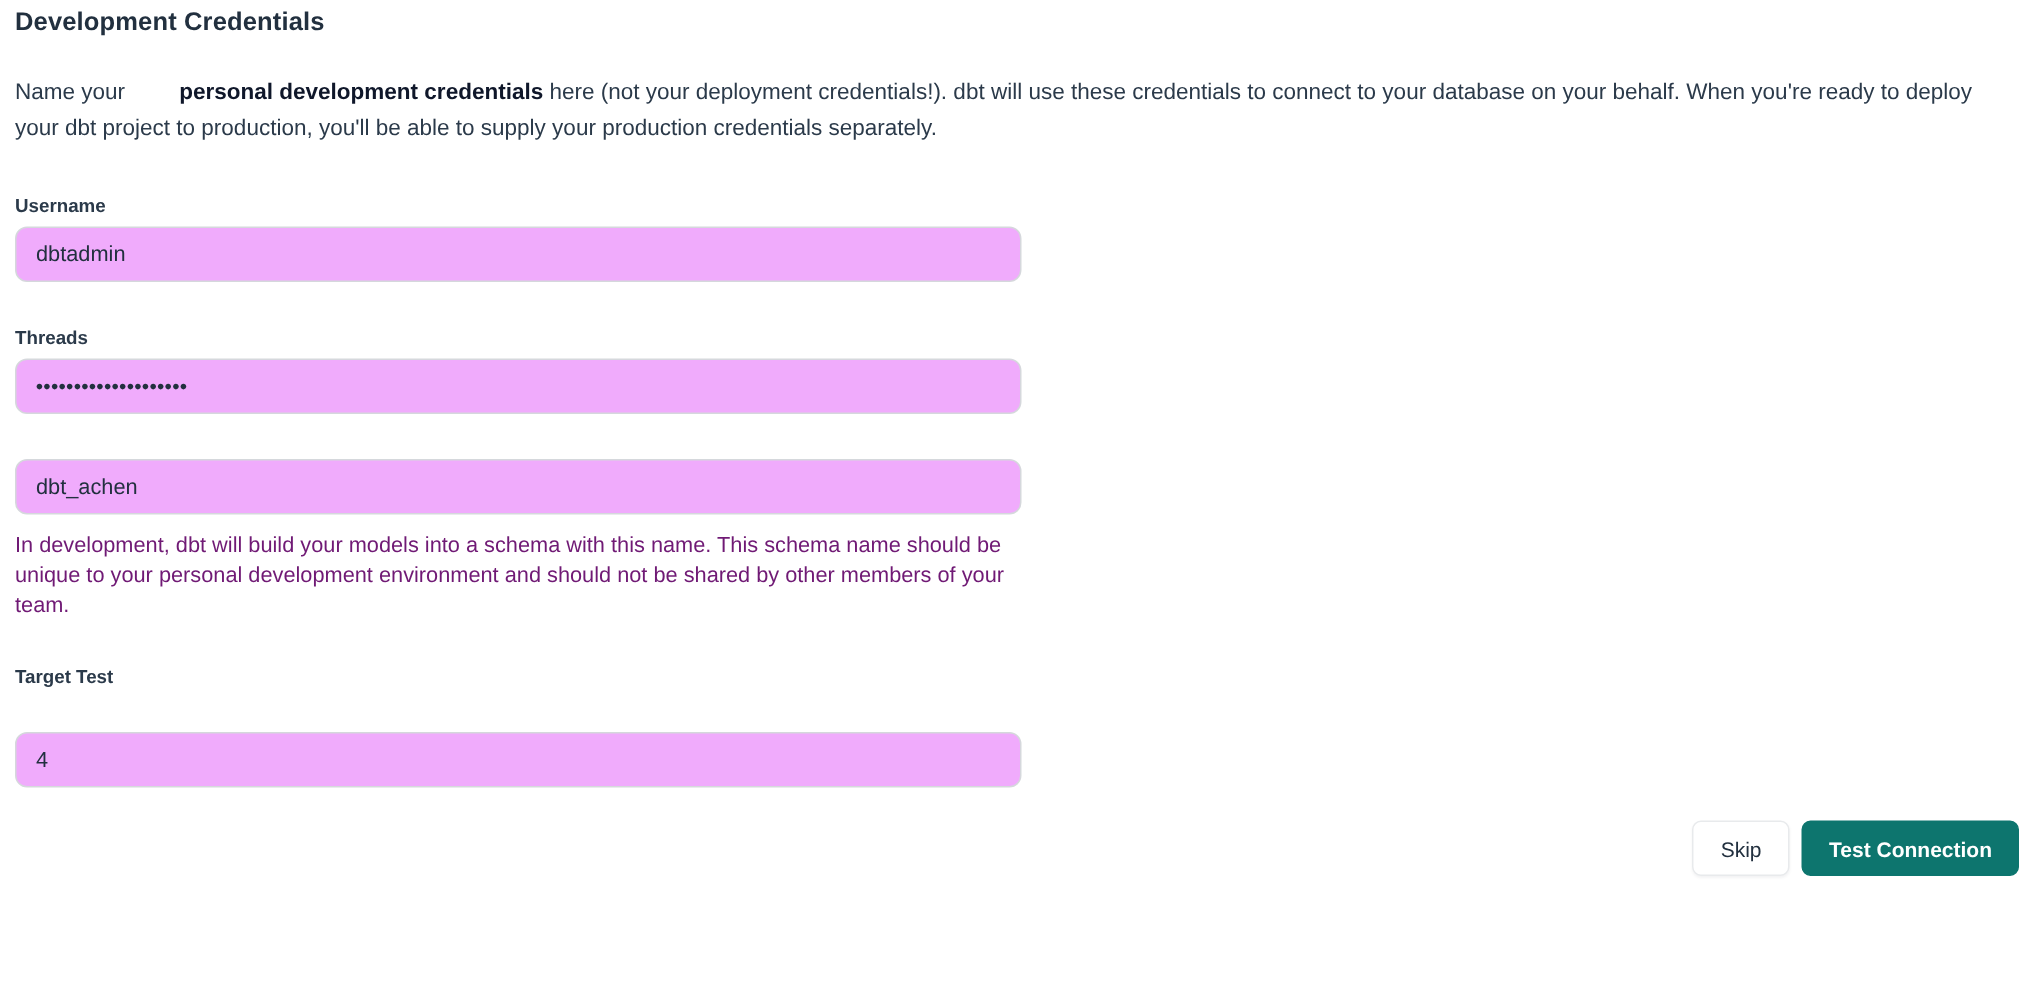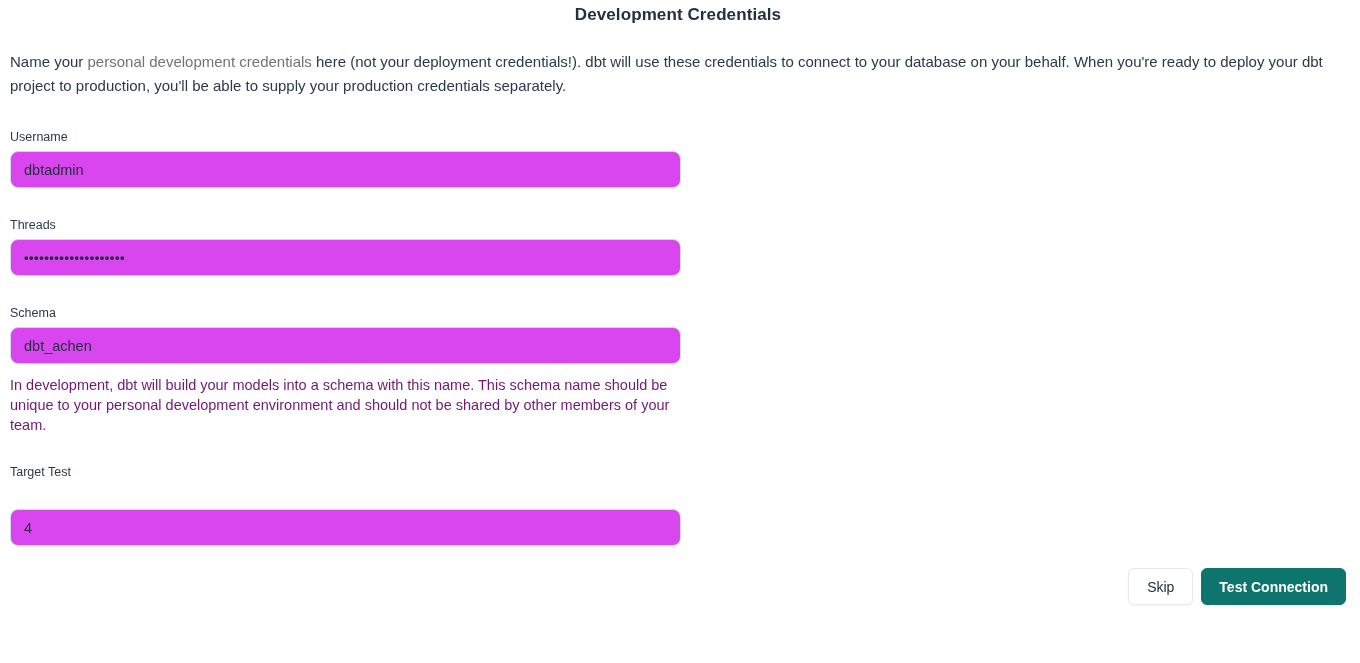--- a/index.html
+++ b/index.html
@@ -16,49 +16,48 @@
   .container {
     padding: 5px 14px 0 10px;
     width: 1360px;
   }
   .page-title {
     font-size: 17px;
     font-weight: 700;
     margin: 0;
     color: #22303f;
     letter-spacing: 0.1px;
-    text-align: center;
   }
   .intro {
     margin-top: 25px;
     font-size: 15px;
     line-height: 24px;
     color: #2b3a4a;
     max-width: 1336px;
   }
-  .intro b { font-weight: 400; color: #737373; }
+  .intro b { font-weight: 700; color: #0f172a; margin-left: 32px; }
   .form-group { margin-top: 30px; width: 671px; }
   .form-group.first { margin-top: 32px; }
   .field-label {
     display: block;
     font-size: 12.5px;
-    font-weight: 400;
+    font-weight: 700;
     color: #2b3a4a;
     margin-bottom: 7px;
   }
   .text-input {
     width: 671px;
     height: 37px;
     border: 1px solid #d5d8dc;
     border-radius: 8px;
     padding: 0 13px;
     font-size: 14.5px;
     font-family: "Liberation Sans", "DejaVu Sans", sans-serif;
     color: #22303f;
-    background: #d946ef;
+    background: #f0abfc;
     outline: none;
   }
   .text-input.password {
     font-size: 13px;
     letter-spacing: 0.5px;
     font-weight: 700;
   }
   .help-text {
     margin-top: 11px;
     font-size: 14.5px;
@@ -113,21 +112,20 @@
     <label class="field-label">Username</label>
     <input class="text-input" type="text" value="dbtadmin" style="">
   </div>
 
   <div class="form-group">
     <label class="field-label">Threads</label>
     <input class="text-input password" type="text" value="••••••••••••••••••••" style="">
   </div>
 
   <div class="form-group">
-    <label class="field-label">Schema</label>
     <input class="text-input" type="text" value="dbt_achen" style="">
     <div class="help-text">In development, dbt will build your models into a schema with this name. This schema name should be unique to your personal development environment and should not be shared by other members of your team.</div>
   </div>
 
   <div class="form-group">
     <label class="field-label">Target Test</label>
   </div>
 
   <div class="form-group">
     <input class="text-input" type="text" value="4" style="">

